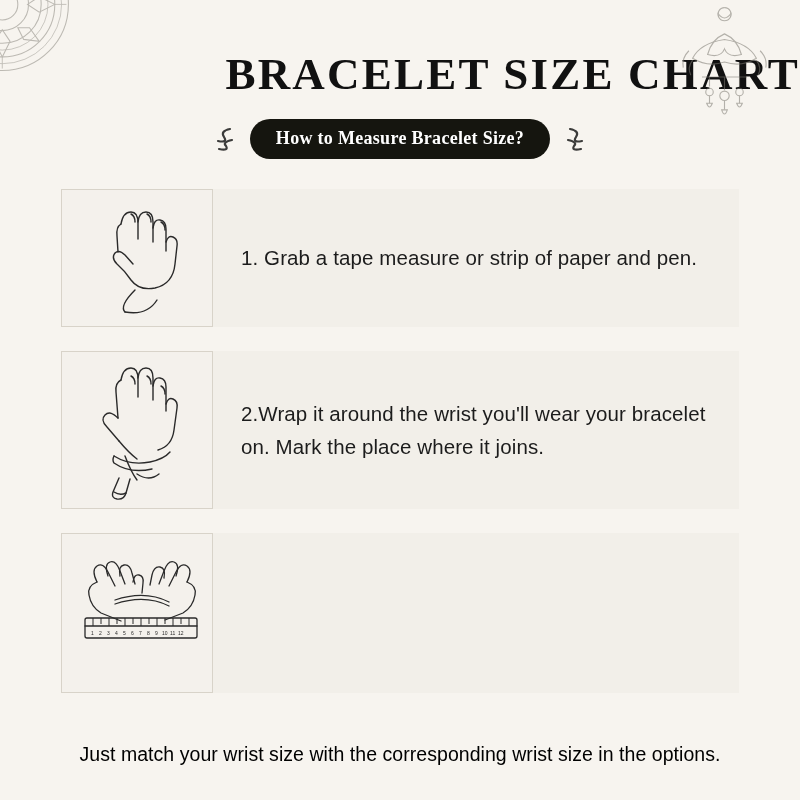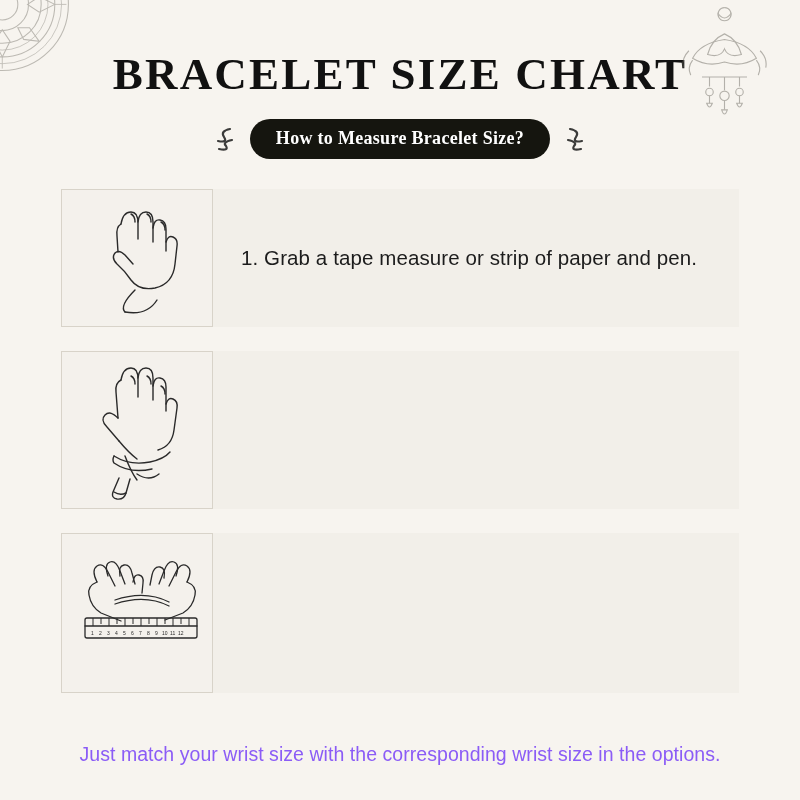--- a/index.html
+++ b/index.html
@@ -41,20 +41,21 @@
     text-align: center;
   }
   .title {
     font-family: "Liberation Serif", serif;
     font-size: 45px;
     letter-spacing: 2.2px;
     font-weight: 700;
     color: #111;
     margin: 0;
     line-height: 1;
+    text-align: right;
   }
 
   .subtitle-row {
     margin-top: 22px;
     display: flex;
     align-items: center;
     justify-content: center;
     gap: 12px;
   }
   .flourish {
@@ -113,21 +114,21 @@
   .step-2 .step-figure { height: 158px; }
   .step-3 .step-figure { height: 160px; }
 
   .footer {
     position: absolute;
     left: 0;
     right: 0;
     bottom: 34px;
     text-align: center;
     font-size: 19.5px;
-    color: #8b5cf6;
+    color: #000000;
     letter-spacing: .05px;
   }
 </style>
 </head>
 <body>
 
 <svg class="ornament ornament-mandala" viewBox="0 0 180 180">
   <g fill="none" stroke="#8d8a82" stroke-width="1.1">
     <circle cx="62" cy="58" r="16"></circle>
     <circle cx="62" cy="58" r="27"></circle>
@@ -237,20 +238,21 @@
           <path d="M88 26 q4 2 4 8"></path>
           <path d="M52 96 q6 16 12 24"></path>
           <path d="M64 114 q12 8 22 0"></path>
           <path d="M41 96 q16 10 36 6 q14 -3 20 -10"></path>
           <path d="M41 96 q-2 4 0 7 q16 11 38 6"></path>
           <path d="M46 118 l-6 14 q-2 6 4 7 q7 1 9 -6 l4 -14"></path>
           <path d="M41 132 q6 4 12 1"></path>
         </g>
       </svg>
     </div>
+    <div class="step-text">2.Wrap it around the wrist you'll wear your bracelet on. Mark the place where it joins.</div>
   </div>
 
   <div class="step step-3">
     <div class="step-figure">
       <svg width="148" height="130" viewBox="0 0 148 130">
         <g fill="none" stroke="#2a2a2a" stroke-width="1.3" stroke-linecap="round" stroke-linejoin="round">
 
           <path d="M34 34 q-6 -12 0 -16 q6 -4 11 6 l7 14"></path>
           <path d="M45 28 q-4 -12 2 -14 q6 -2 10 9 l5 13"></path>
           <path d="M57 28 q-2 -10 4 -11 q6 -1 8 8 l3 11"></path>

